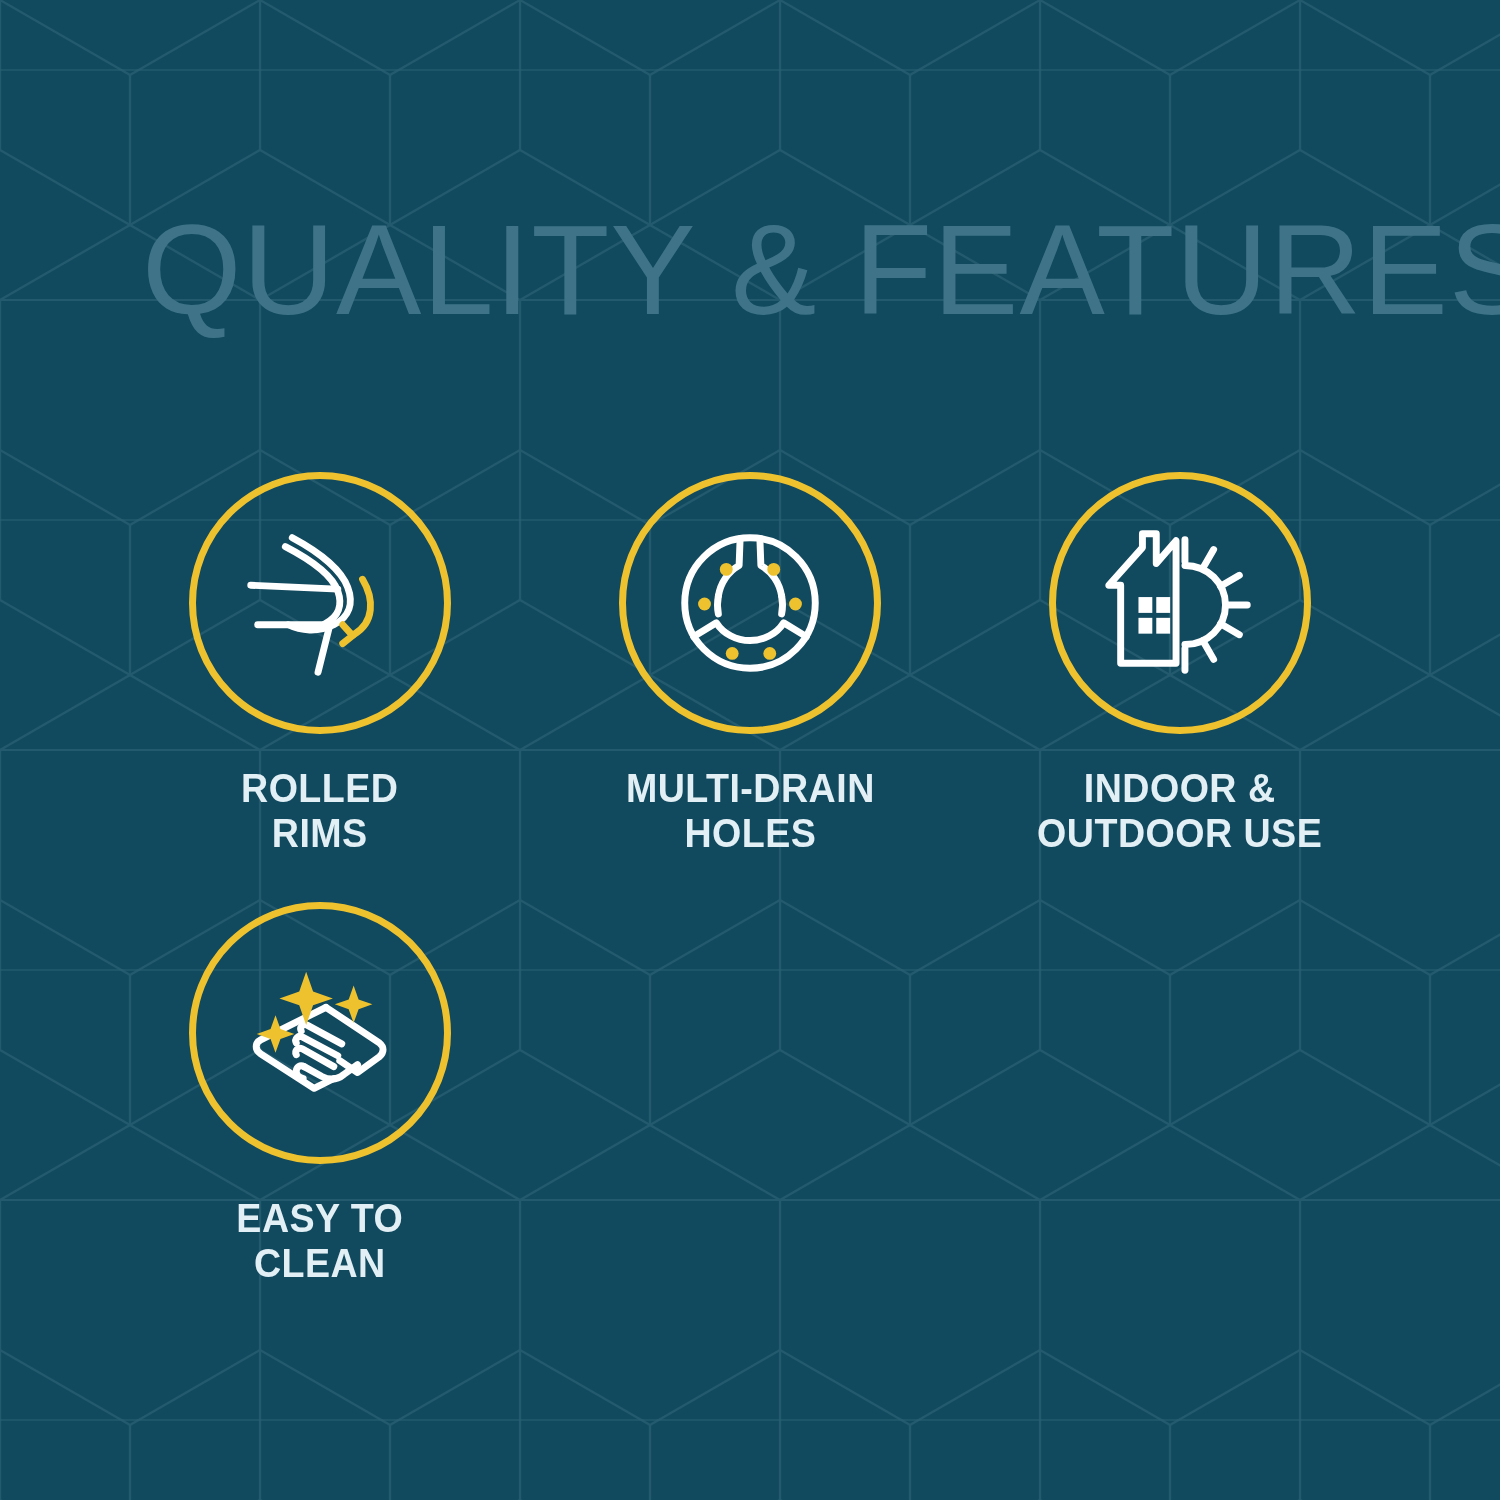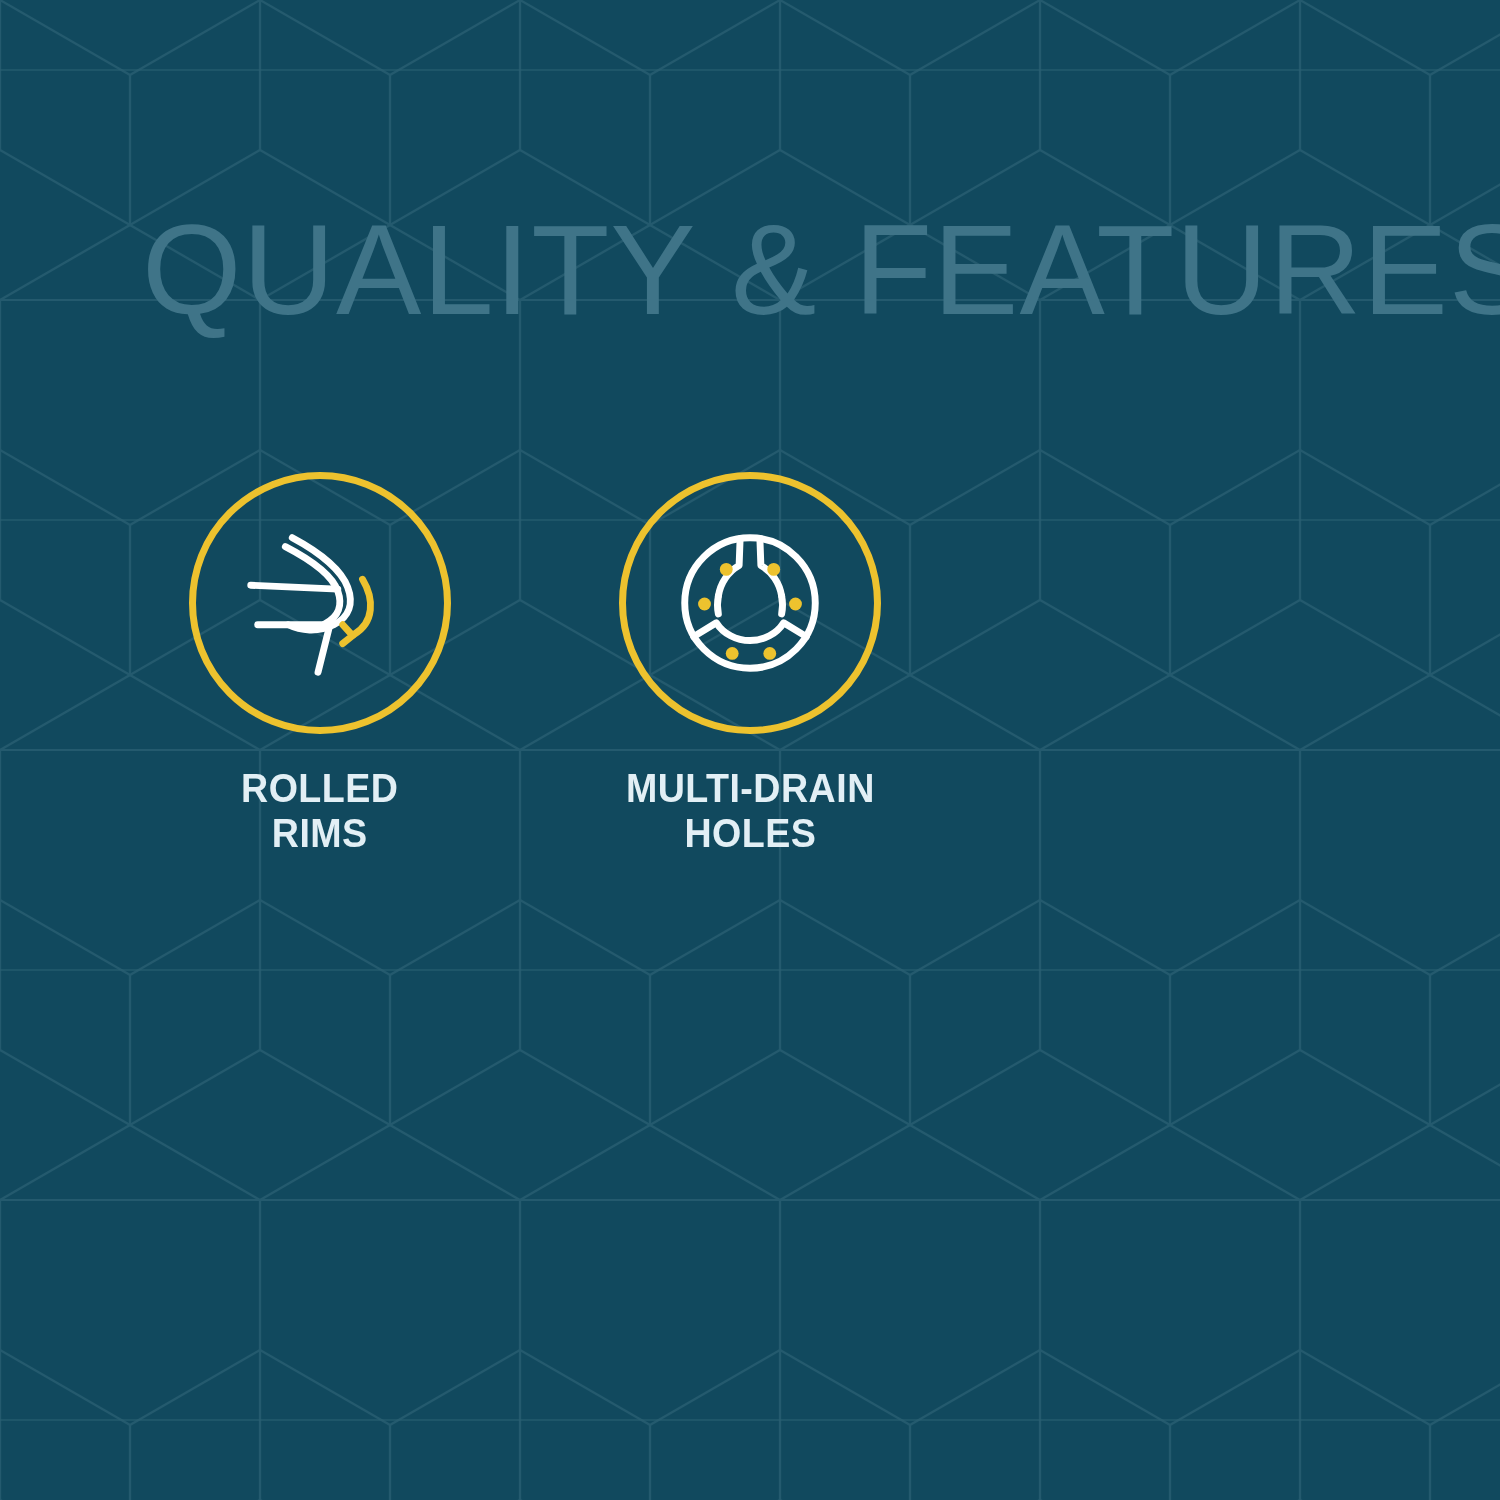--- a/index.html
+++ b/index.html
@@ -175,16 +175,60 @@
           <circle class="accent-fill" cx="136" cy="91" r="6.5"></circle>
           <circle class="accent-fill" cx="72" cy="141" r="6.5"></circle>
           <circle class="accent-fill" cx="110" cy="141" r="6.5"></circle>
         </svg>
       </div>
       <div class="caption">MULTI-DRAIN
 HOLES</div>
     </div>
 
 
-
+    <div class="feature">
+      <div class="badge">
+        <svg viewBox="0 0 180 180">
+
+          <path class="glyph" d="M18 72 L52 34 L52 20 L66 20 L66 50 L86 27 L86 151 L30 151 L30 72 Z"></path>
+          <rect class="white-fill" x="48" y="84" width="14" height="16"></rect>
+          <rect class="white-fill" x="66" y="84" width="14" height="16"></rect>
+          <rect class="white-fill" x="48" y="105" width="14" height="16"></rect>
+          <rect class="white-fill" x="66" y="105" width="14" height="16"></rect>
+
+          <path class="glyph" d="M95 52 C118 52 136 70 136 92 C136 114 118 132 95 132"></path>
+          <path class="glyph" d="M95 26 L95 48"></path>
+          <path class="glyph" d="M95 136 L95 158"></path>
+          <path class="glyph" d="M124 36 L113 55"></path>
+          <path class="glyph" d="M150 62 L131 73"></path>
+          <path class="glyph" d="M158 92 L137 92"></path>
+          <path class="glyph" d="M150 122 L131 111"></path>
+          <path class="glyph" d="M124 147 L113 128"></path>
+        </svg>
+      </div>
+      <div class="caption">INDOOR &amp;
+OUTDOOR USE</div>
+    </div>
+
+    <div class="feature">
+      <div class="badge">
+        <svg viewBox="0 0 180 180">
+
+          <path class="glyph" d="M96 64 L150 100 C155 104 155 110 150 114 L128 130 L110 118"></path>
+          <path class="glyph" d="M96 64 L30 97 C24 100 24 107 30 111 L84 146 L104 136"></path>
+
+          <path class="glyph" d="M71 88 C69 84 73 80 77 82 L112 101"></path>
+          <path class="glyph" d="M66 100 C64 96 68 92 72 94 L108 113"></path>
+          <path class="glyph" d="M66 112 C64 108 68 104 72 106 L104 124"></path>
+          <path class="glyph" d="M74 124 L92 134 C100 138 108 137 114 132 L128 122"></path>
+          <path class="glyph" d="M74 124 C70 122 66 124 66 129 C66 133 69 135 73 136"></path>
+
+          <path class="accent-fill" d="M76 28 L83 48 L103 55 L83 62 L76 82 L69 62 L49 55 L69 48 Z"></path>
+          <path class="accent-fill" d="M124 42 L129 56 L143 61 L129 66 L124 80 L119 66 L105 61 L119 56 Z"></path>
+          <path class="accent-fill" d="M45 72 L50 86 L64 91 L50 96 L45 110 L40 96 L26 91 L40 86 Z"></path>
+        </svg>
+      </div>
+      <div class="caption">EASY TO
+CLEAN</div>
+    </div>
 
   </div>
 </div>
 
 </body></html>

